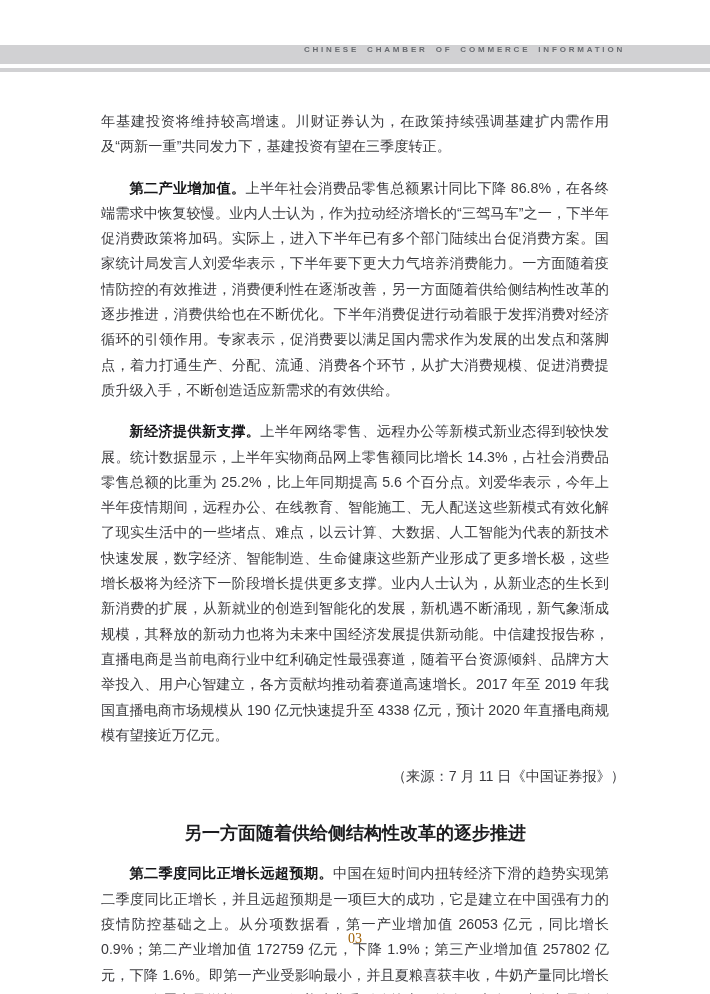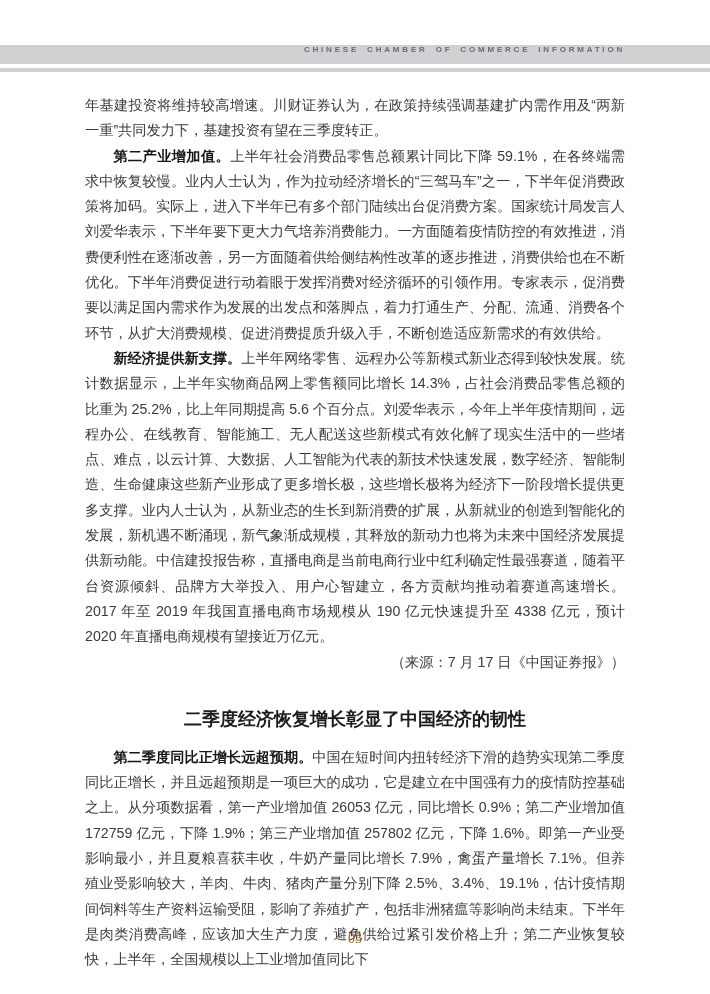--- a/index.html
+++ b/index.html
@@ -47,21 +47,21 @@
     position: absolute;
     top: 93px;
     left: 85px;
     width: 540px;
     color: #3a3a3e;
     font-size: 14.2px;
     line-height: 25.3px;
     text-align: justify;
   }
   .para {
-    margin: 0;
+    margin: 16px;
   }
   .para.indent {
     text-indent: 2em;
   }
   .lead {
     font-weight: bold;
     color: #17171a;
   }
   .source-line {
     margin: 0;
@@ -94,27 +94,27 @@
 
   <div class="header-bar">
     <span class="header-text">CHINESE CHAMBER OF COMMERCE INFORMATION</span>
   </div>
   <div class="header-rule"></div>
 
   <div class="content">
 
     <p class="para"><span>年基建投资将维持较高增速。川财证券认为，在政策持续强调基建扩内需作用及“两新一重”共同发力下，基建投资有望在三季度转正。</span></p>
 
-    <p class="para indent"><span class="lead">第二产业增加值。</span><span>上半年社会消费品零售总额累计同比下降 59.1%，在各终端需求中恢复较慢。业内人士认为，作为拉动经济增长的“三驾马车”之一，下半年促消费政策将加码。实际上，进入下半年已有多个部门陆续出台促消费方案。国家统计局发言人刘爱华表示，下半年要下更大力气培养消费能力。一方面随着疫情防控的有效推进，消费便利性在逐渐改善，另一方面随着供给侧结构性改革的逐步推进，消费供给也在不断优化。下半年消费促进行动着眼于发挥消费对经济循环的引领作用。专家表示，促消费要以满足国内需求作为发展的出发点和落脚点，着力打通生产、分配、流通、消费各个环节，从扩大消费规模、促进消费提质升级入手，不断创造适应新需求的有效供给。</span></p>
+    <p class="para indent"><span class="lead">第二产业增加值。</span><span>上半年社会消费品零售总额累计同比下降 86.8%，在各终端需求中恢复较慢。业内人士认为，作为拉动经济增长的“三驾马车”之一，下半年促消费政策将加码。实际上，进入下半年已有多个部门陆续出台促消费方案。国家统计局发言人刘爱华表示，下半年要下更大力气培养消费能力。一方面随着疫情防控的有效推进，消费便利性在逐渐改善，另一方面随着供给侧结构性改革的逐步推进，消费供给也在不断优化。下半年消费促进行动着眼于发挥消费对经济循环的引领作用。专家表示，促消费要以满足国内需求作为发展的出发点和落脚点，着力打通生产、分配、流通、消费各个环节，从扩大消费规模、促进消费提质升级入手，不断创造适应新需求的有效供给。</span></p>
 
     <p class="para indent"><span class="lead">新经济提供新支撑。</span><span>上半年网络零售、远程办公等新模式新业态得到较快发展。统计数据显示，上半年实物商品网上零售额同比增长 14.3%，占社会消费品零售总额的比重为 25.2%，比上年同期提高 5.6 个百分点。刘爱华表示，今年上半年疫情期间，远程办公、在线教育、智能施工、无人配送这些新模式有效化解了现实生活中的一些堵点、难点，以云计算、大数据、人工智能为代表的新技术快速发展，数字经济、智能制造、生命健康这些新产业形成了更多增长极，这些增长极将为经济下一阶段增长提供更多支撑。业内人士认为，从新业态的生长到新消费的扩展，从新就业的创造到智能化的发展，新机遇不断涌现，新气象渐成规模，其释放的新动力也将为未来中国经济发展提供新动能。中信建投报告称，直播电商是当前电商行业中红利确定性最强赛道，随着平台资源倾斜、品牌方大举投入、用户心智建立，各方贡献均推动着赛道高速增长。2017 年至 2019 年我国直播电商市场规模从 190 亿元快速提升至 4338 亿元，预计 2020 年直播电商规模有望接近万亿元。</span></p>
 
-    <p class="source-line">（来源：7 月 17 日《中国证券报》）</p>
+    <p class="source-line">（来源：7 月 11 日《中国证券报》）</p>
 
-    <h1 class="article-title">二季度经济恢复增长彰显了中国经济的韧性</h1>
+    <h1 class="article-title">另一方面随着供给侧结构性改革的逐步推进</h1>
 
     <p class="para indent"><span class="lead">第二季度同比正增长远超预期。</span><span>中国在短时间内扭转经济下滑的趋势实现第二季度同比正增长，并且远超预期是一项巨大的成功，它是建立在中国强有力的疫情防控基础之上。从分项数据看，第一产业增加值 26053 亿元，同比增长 0.9%；第二产业增加值 172759 亿元，下降 1.9%；第三产业增加值 257802 亿元，下降 1.6%。即第一产业受影响最小，并且夏粮喜获丰收，牛奶产量同比增长 7.9%，禽蛋产量增长 7.1%。但养殖业受影响较大，羊肉、牛肉、猪肉产量分别下降 2.5%、3.4%、19.1%，估计疫情期间饲料等生产资料运输受阻，影响了养殖扩产，包括非洲猪瘟等影响尚未结束。下半年是肉类消费高峰，应该加大生产力度，避免供给过紧引发价格上升；第二产业恢复较快，上半年，全国规模以上工业增加值同比下</span></p>
 
   </div>
 
   <div class="page-number">03</div>
 
 </div>
 
 </body></html>

